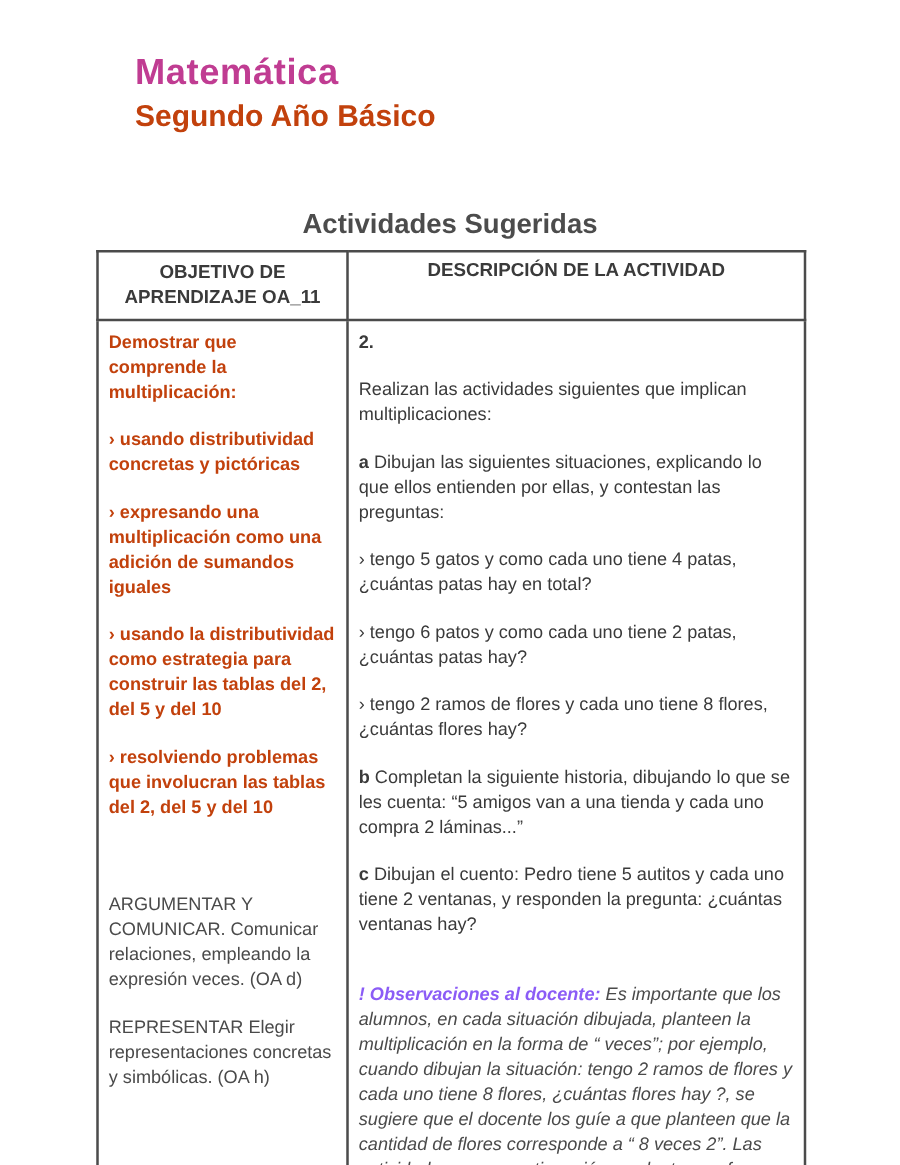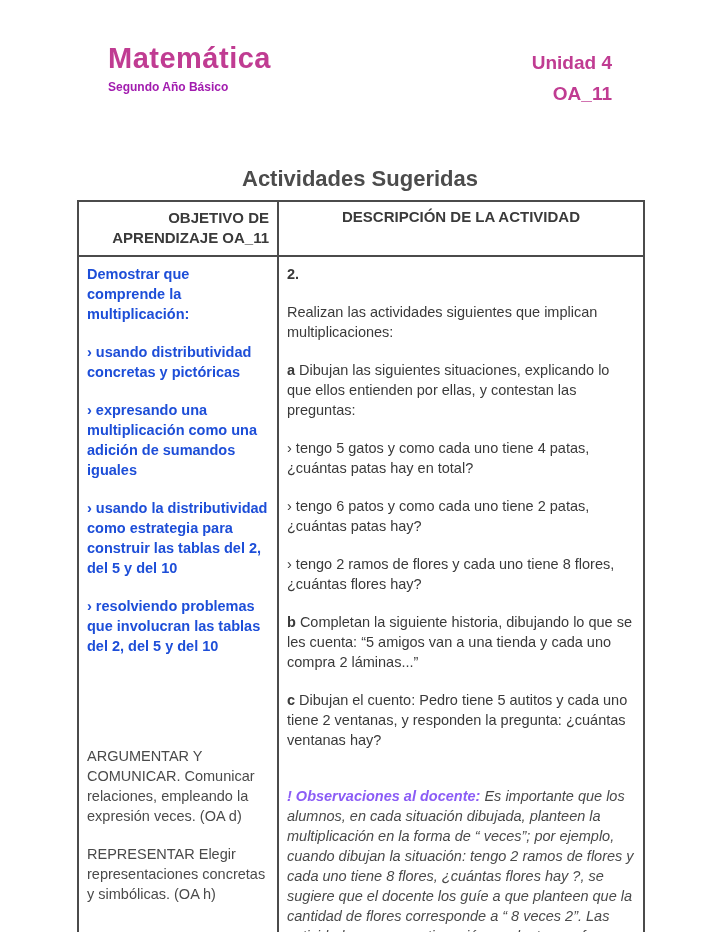--- a/index.html
+++ b/index.html
@@ -22,23 +22,23 @@
     justify-content: space-between;
     align-items: flex-start;
   }
   .brand-title {
     font-size: 29px;
     font-weight: bold;
     color: var(--brand, #c03c92);
     letter-spacing: 0.5px;
   }
   .brand-subtitle {
-    font-size: 12px;
+    font-size: 24px;
     font-weight: bold;
-    color: #a21caf;
+    color: #c2410c;
     margin-top: 5px;
   }
   .unit-block { text-align: right; padding-top: 10px; }
   .unit, .oa {
     font-size: 19px;
     font-weight: bold;
     color: var(--brand, #c03c92);
   }
   .oa { margin-top: 9px; }
   .page-title {
@@ -65,51 +65,47 @@
   th, td { vertical-align: top; }
   col.c1 { width: 200px; }
   col.c2 { width: 366px; }
   th {
     font-size: 15px;
     font-weight: bold;
     color: #3a3a3a;
     padding: 6px 8px 6px 8px;
     height: 50px;
   }
-  th.obj-head { text-align: right; line-height: 1.35; }
+  th.obj-head { text-align: center; line-height: 1.35; }
   th.desc-head { text-align: center; }
   td {
     font-size: 14.5px;
     line-height: 1.38;
     padding: 7px 9px 6px 8px;
     height: 593px;
     overflow: hidden;
   }
   td p { margin: 0 0 18px 0; }
   .bold { font-weight: bold; }
-  .obj-cell p.obj { font-weight: bold; color: #1d4ed8; }
+  .obj-cell p.obj { font-weight: bold; color: #c2410c; }
   .obj-cell p.skill { font-weight: normal; color: #4a4a4a; margin-top: 17px; }
-  .obj-cell p.skill-first { margin-top: 90px; }
+  .obj-cell p.skill-first { margin-top: 58px; }
   .note { margin-top: 36px !important; }
   .note .note-label { font-weight: bold; font-style: italic; color: #8b5cf6; }
   .note .note-body { font-style: italic; color: #4a4a4a; }
 </style>
 </head>
 <body>
 
 <div class="page">
 
   <header class="doc-header">
     <div class="brand">
       <div class="brand-title">Matemática</div>
       <div class="brand-subtitle">Segundo Año Básico</div>
-    </div>
-    <div class="unit-block">
-      <div class="unit">Unidad 4</div>
-      <div class="oa">OA_11</div>
     </div>
   </header>
 
   <h2 class="page-title">Actividades Sugeridas</h2>
 
   <table class="activity-table">
     <colgroup>
         <col class="c1">
         <col class="c2">
       </colgroup>

